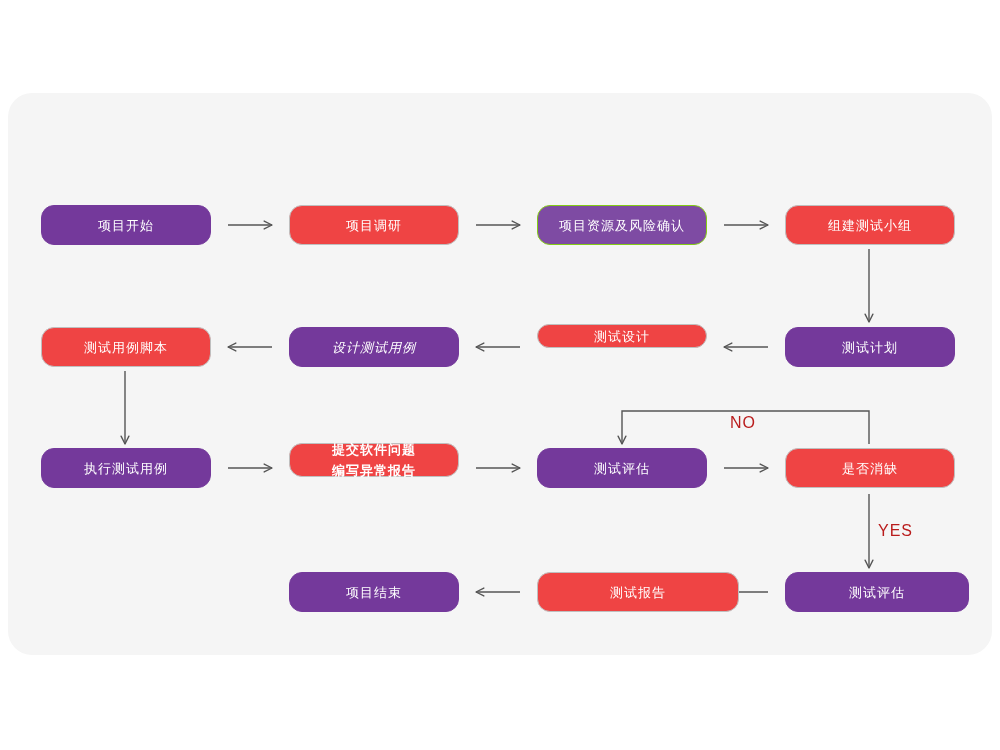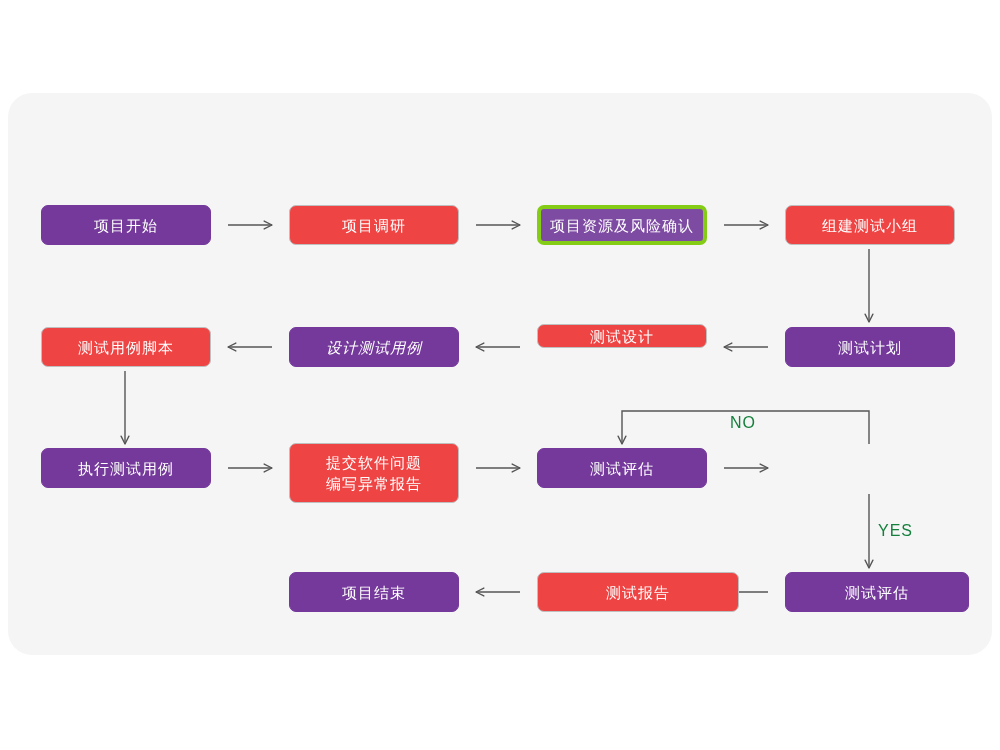--- a/index.html
+++ b/index.html
@@ -44,56 +44,56 @@
   }
 
   
   .node {
     position: absolute;
     box-sizing: border-box;
     display: flex;
     align-items: center;
     justify-content: center;
     text-align: center;
-    border-radius: 7px;
-    font-size: 15px;
+    border-radius: 13px;
+    font-size: 13px;
     line-height: 21px;
     color: #ffffff;
     letter-spacing: 1px;
     white-space: pre-line;
     user-select: none;
   }
   .node.purple {
     background: #74399b;
     border: 1px solid #74399b;
   }
   .node.purple-outlined {
     background: #7e4ba3;
-    border: 4px solid #84cc16;
+    border: 1px solid #84cc16;
     text-align: center;
   }
   .node.gray {
     background: #ef4444;
     border: 1px solid #bfbfbf;
   }
 
   
   .connectors {
     position: absolute;
     left: 0;
     top: 0;
     width: 1000px;
     height: 750px;
     pointer-events: none;
   }
 
   .edge-label {
     position: absolute;
     font-size: 16px;
-    color: #15803d;
+    color: #b91c1c;
     letter-spacing: 1px;
     user-select: none;
   }
 </style>
 </head>
 <body>
 
 <div id="canvas">
 
   <div class="panel"></div>
@@ -144,25 +144,26 @@
   <div class="node gray" style="left:41px;  top:327px; width:170px; height:40px;">测试用例脚本</div>
 
   <div class="node purple" style="left:289px; top:327px; width:170px; height:40px;font-style:italic;">设计测试用例</div>
 
   <div class="node gray" style="left:537px; top:316px; width:170px; height:24px;margin-top:8px;">测试设计</div>
 
   <div class="node purple" style="left:785px; top:327px; width:170px; height:40px;">测试计划</div>
 
   <div class="node purple" style="left:41px;  top:448px; width:170px; height:40px;">执行测试用例</div>
 
-  <div class="node gray" style="left:289px; top:443px; width:170px; height:60px;">提交软件问题
+  <div class="node gray" style="left:289px; top:443px; width:170px; height:34px;font-weight:bold;">提交软件问题
 编写异常报告</div>
 
   <div class="node purple" style="left:537px; top:448px; width:170px; height:40px;">测试评估</div>
 
+  <div class="node gray" style="left:785px; top:448px; width:170px; height:40px;">是否消缺</div>
 
   <div class="node purple" style="left:289px; top:572px; width:170px; height:40px;">项目结束</div>
 
   <div class="node gray" style="left:537px; top:572px; width:202px; height:40px;">测试报告</div>
 
   <div class="node purple" style="left:785px; top:572px; width:184px; height:40px;">测试评估</div>
 
 </div>
 
 </body></html>

